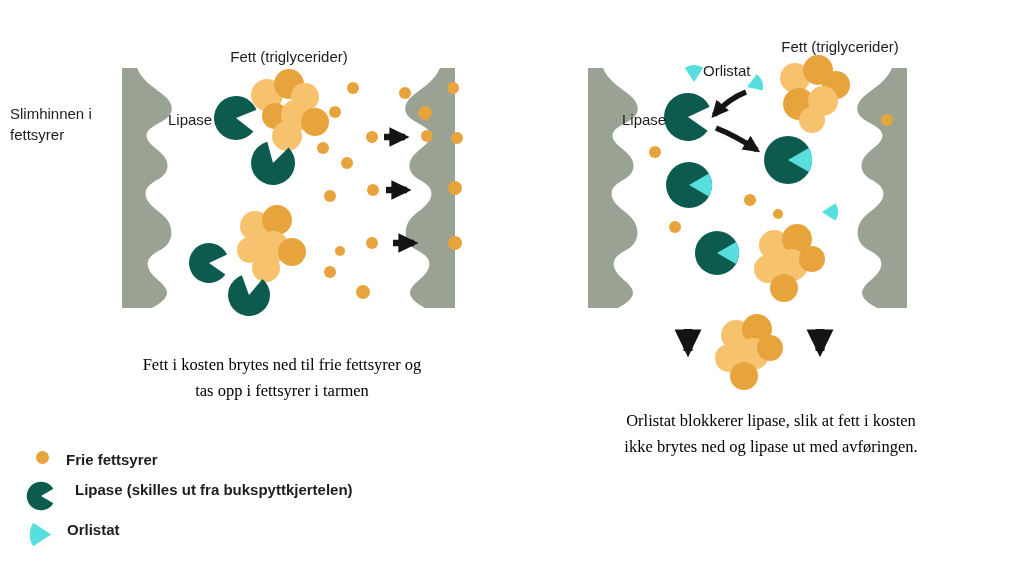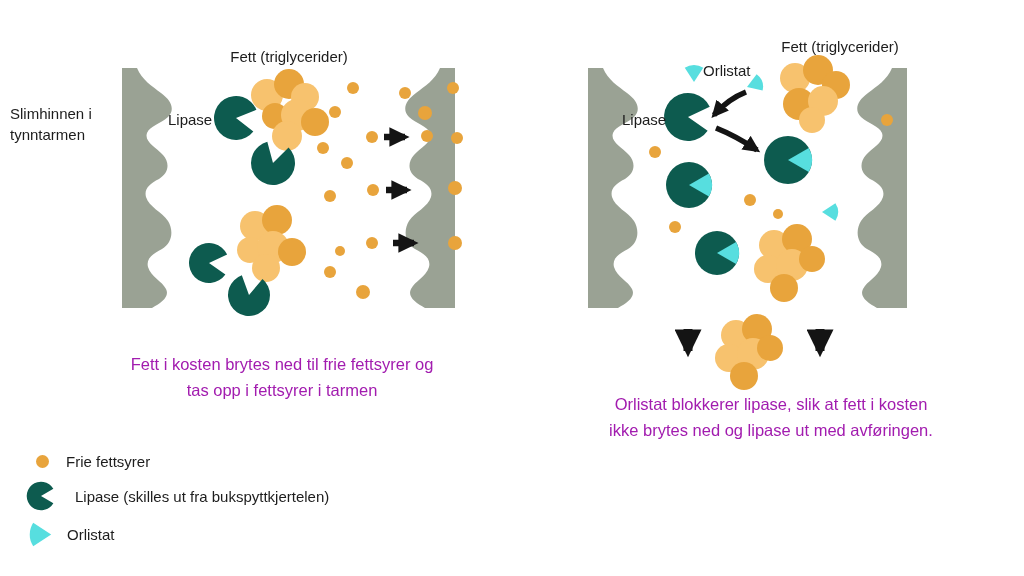--- a/index.html
+++ b/index.html
@@ -8,32 +8,32 @@
     font-family:"Liberation Sans",sans-serif;color:var(--text,#1d1d1d);
   }
   .canvas svg.scene{position:absolute;left:0;top:0;}
   .lbl{position:absolute;font-size:15px;line-height:19px;color:var(--text);white-space:nowrap;}
   .fat-left{left:214px;top:47px;width:150px;text-align:center;}
   .membrane-lbl{left:10px;top:103px;width:124px;text-align:left;line-height:21px;}
   .lipase-left{left:168px;top:110px;}
   .fat-right{left:758px;top:37px;width:164px;text-align:center;}
   .orlistat-lbl{left:703px;top:61px;}
   .lipase-right{left:622px;top:110px;}
-  .caption{position:absolute;text-align:center;font-size:16.5px;line-height:25.5px;color:#a21caf;}
+  .caption{position:absolute;text-align:center;font-size:16.5px;line-height:25.5px;color:#000000;font-family:Liberation Serif, serif;}
   .caption-left{left:92px;top:352px;width:380px;}
-  .caption-right{left:574px;top:392px;width:394px;text-align:center;}
+  .caption-right{left:574px;top:408px;width:394px;text-align:center;}
   .fill-teal{fill:var(--teal);}
   .fill-turq{fill:var(--turquoise);}
   .fill-orange{fill:var(--orange);}
   .fill-orange-light{fill:var(--orange_light);}
   .fill-membrane{fill:var(--membrane);}
   .fill-arrow{fill:var(--arrow);}
   .arrow{stroke:var(--arrow);fill:none;}
   .legend{position:absolute;left:0;top:451px;width:420px;}
-  .legend-row{position:absolute;display:flex;align-items:center;}
+  .legend-row{position:absolute;display:flex;font-weight:bold;}
   .legend-row.r1{top:0;left:36px;height:20px;}
   .legend-row.r2{top:30px;left:26px;height:30px;}
   .legend-row.r3{top:70px;left:28px;height:26px;}
   .legend-dot{width:13px;height:13px;border-radius:50%;background:var(--orange);display:inline-block;}
   .legend-label{font-size:15px;color:var(--text);white-space:nowrap;}
   .r1 .legend-label{margin-left:17px;}
   .r2 .legend-label{margin-left:19px;}
   .r3 .legend-label{margin-left:13px;}
 </style>
 </head>
@@ -170,21 +170,21 @@
         <circle cx="753" cy="354" r="16" class="fill-orange-light"></circle>
         <circle cx="770" cy="348" r="13" class="fill-orange"></circle>
         <circle cx="744" cy="376" r="14" class="fill-orange"></circle>
       </g>
     </g>
   </svg>
 
   <div class="lbl fat-left">Fett (triglycerider)</div>
   <div class="lbl membrane-lbl">
     <div>Slimhinnen i</div>
-    <div>tynntarmen</div>
+    <div>fettsyrer</div>
   </div>
   <div class="lbl lipase-left">Lipase</div>
   <div class="caption caption-left">
     <div>Fett i kosten brytes ned til frie fettsyrer og</div>
     <div>tas opp i fettsyrer i tarmen</div>
   </div>
 
   <div class="lbl fat-right">Fett (triglycerider)</div>
   <div class="lbl orlistat-lbl">Orlistat</div>
   <div class="lbl lipase-right">Lipase</div>

